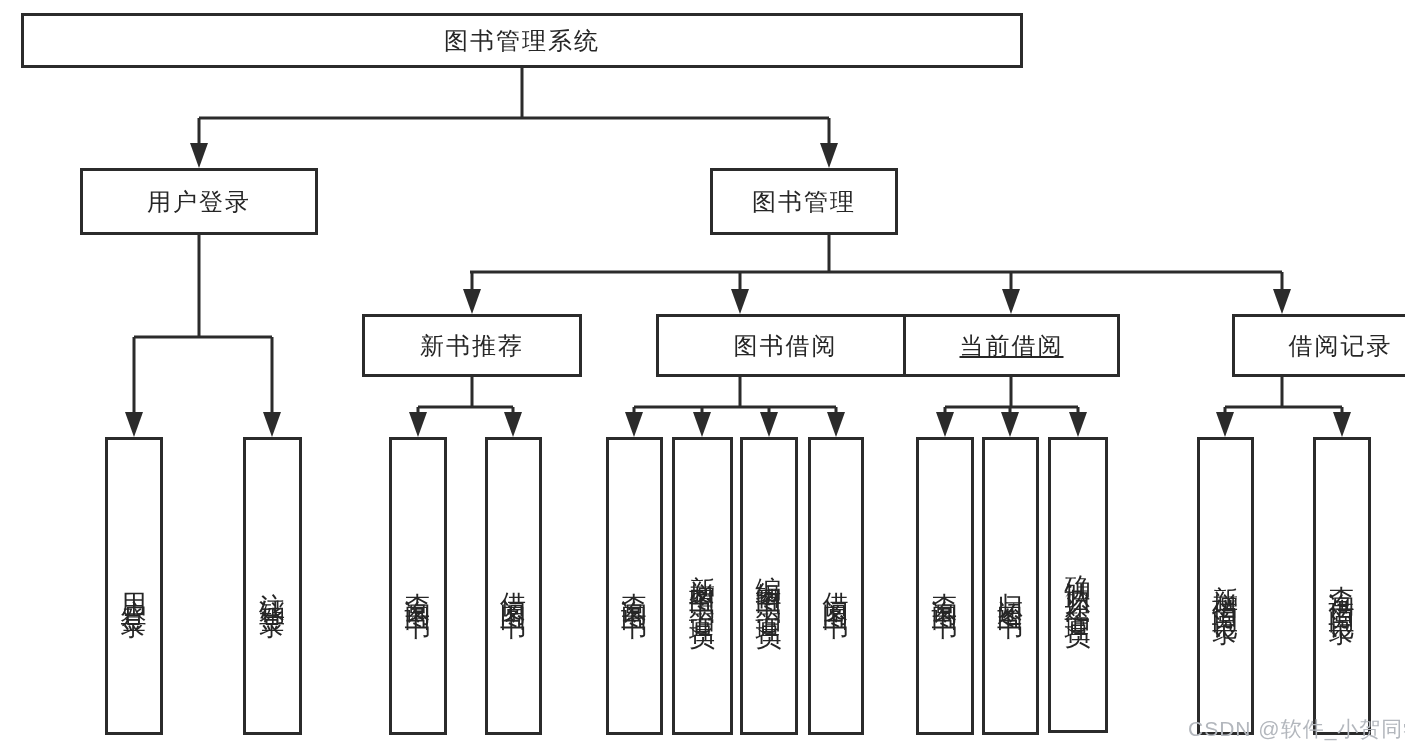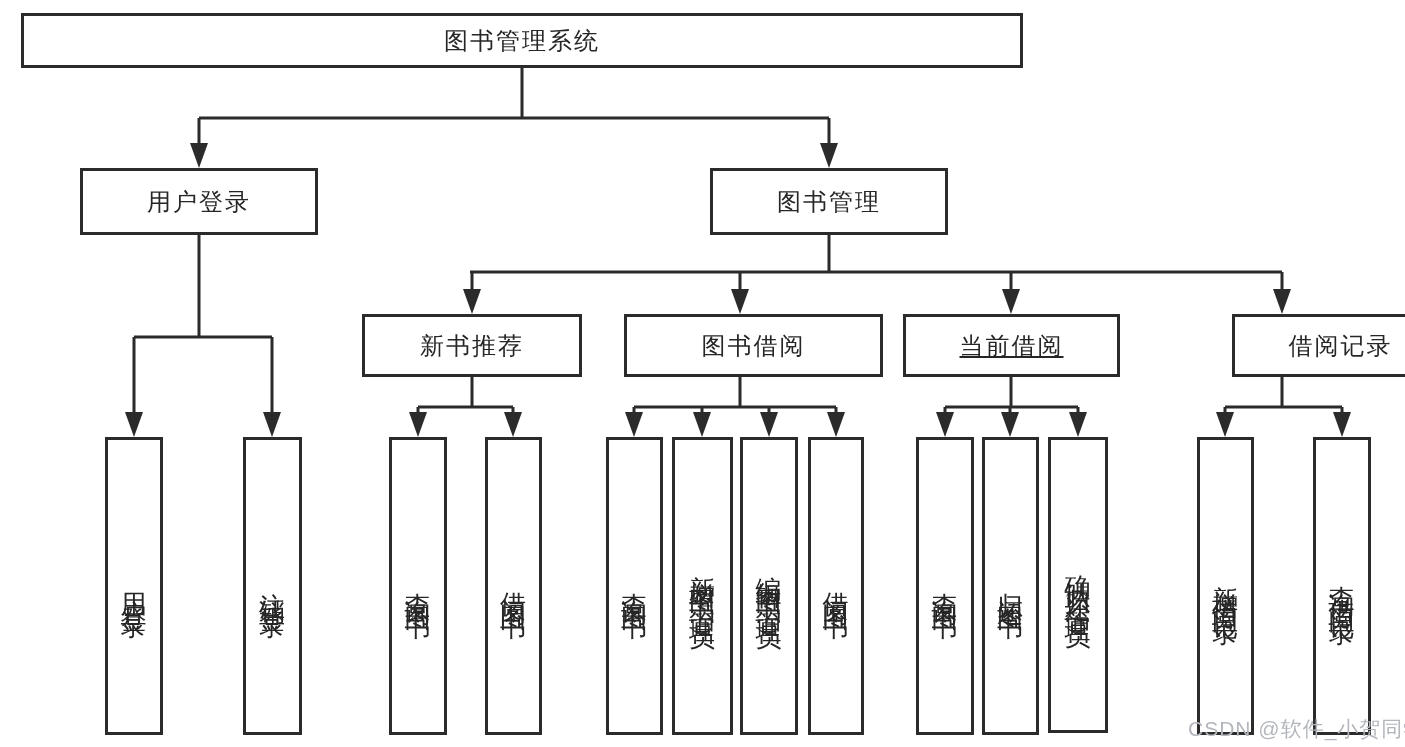--- a/index.html
+++ b/index.html
@@ -71,28 +71,28 @@
     </g>
   </svg>
 
   <div class="node h-node" style="left:21px;top:13px;width:1002px;height:55px;">
     <span>图书管理系统</span>
   </div>
 
   <div class="node h-node" style="left:80px;top:168px;width:238px;height:67px;">
     <span>用户登录</span>
   </div>
-  <div class="node h-node" style="left:710px;top:168px;width:238px;height:67px;">
+  <div class="node h-node" style="left:710px;top:168px;width:188px;height:67px;">
     <span>图书管理</span>
   </div>
 
   <div class="node h-node" style="left:362px;top:314px;width:220px;height:63px;">
     <span>新书推荐</span>
   </div>
-  <div class="node h-node" style="left:624px;top:314px;width:259px;height:63px;">
+  <div class="node h-node" style="left:656px;top:314px;width:259px;height:63px;">
     <span>图书借阅</span>
   </div>
   <div class="node h-node" style="left:903px;top:314px;width:217px;height:63px;text-decoration:underline;">
     <span>当前借阅</span>
   </div>
   <div class="node h-node" style="left:1232px;top:314px;width:217px;height:63px;">
     <span>借阅记录</span>
   </div>
 
   <div class="node v-node" style="left:105px;top:437px;width:58px;height:298px;">

